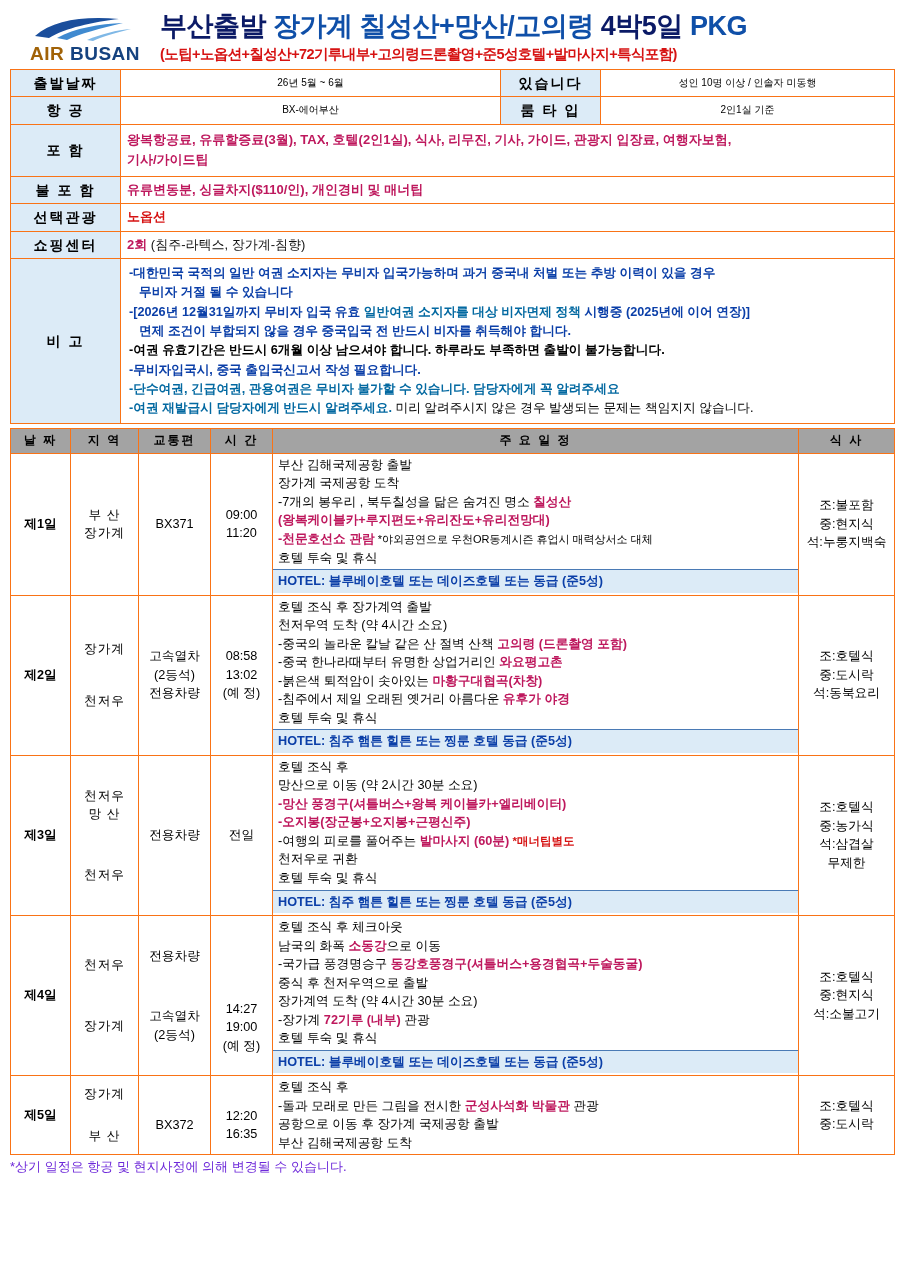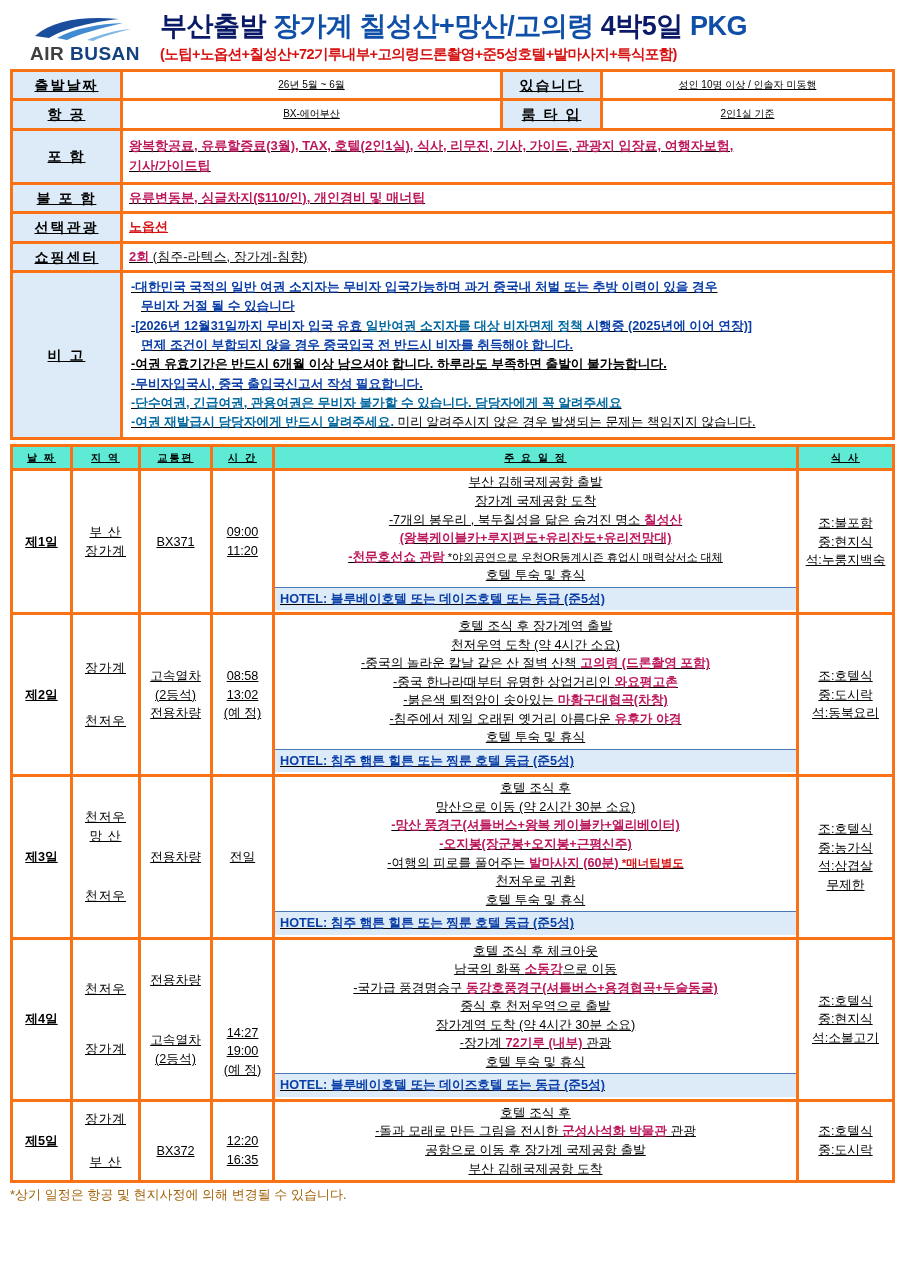--- a/index.html
+++ b/index.html
@@ -33,21 +33,21 @@
     padding-top: 6px;
   }
   .logo svg { display: block; margin: 0 auto; }
   .logo-text {
     font-size: 19px;
     font-weight: bold;
     letter-spacing: 0.5px;
     color: #15427f;
     margin-top: 1px;
   }
-  .logo-text .air { color: #404040; }
+  .logo-text .air { color: #a16207; }
   .logo-text .busan { color: #15427f; }
   .title-wrap {
     flex: 1;
     text-align: left;
   }
   .main-title {
     font-size: 27px;
     font-weight: bold;
     color: #0b1a66;
     letter-spacing: -0.5px;
@@ -63,26 +63,25 @@
     letter-spacing: -0.6px;
   }
 
   
   table {
     border-collapse: collapse;
     width: 100%;
     table-layout: fixed;
   }
   td, th {
-    border: 3px solid #f97316;
+    border: 1px solid #f97316;
     padding: 3px 6px;
     font-size: 13px;
     vertical-align: middle;
     line-height: 1.45;
-    text-decoration: underline;
   }
   .lbl {
     background: #dcebf7;
     text-align: center;
     font-weight: bold;
     font-size: 14px;
     letter-spacing: 2px;
   }
   .ctr { text-align: center; }
   .val { font-size: 10px; }
@@ -101,62 +100,62 @@
   }
   .remark-cell div { white-space: nowrap; }
   .rk-blue { color: #0b3fa8; font-weight: bold; }
   .rk-red { color: #0369a1; font-weight: bold; }
   .rk-black { color: #000; }
   .indent { padding-left: 10px; }
 
   
   .itin { margin-top: 4px; }
   .itin th {
-    background: #5eead4;
-    font-weight: bold;
-    font-size: 10px;
+    background: #a3a3a3;
+    font-weight: bold;
+    font-size: 12px;
     letter-spacing: 2px;
     height: 24px;
   }
   .itin td {
     padding: 2px 5px;
     font-size: 12.7px;
     line-height: 1.46;
   }
   .day-cell {
     text-align: center;
     font-weight: bold;
     font-size: 14px;
   }
   .area-cell, .trans-cell, .time-cell {
     text-align: center;
     font-size: 12.7px;
     line-height: 1.75;
   }
   .area-cell { letter-spacing: 1px; }
   .sched-cell { padding: 3px 6px 0 6px; }
-  .sched-cell .ln { white-space: nowrap; text-align: center; }
+  .sched-cell .ln { white-space: nowrap; }
   .hotel-line {
     background: #dcebf7;
     margin: 2px -6px 0 -6px;
     padding: 2px 6px;
     font-weight: bold;
     color: #0b3fa8;
     font-size: 12.7px;
     border-top: 1px solid #4a7ab5;
   }
   .meal-cell {
     text-align: center;
     font-size: 12.7px;
     line-height: 1.7;
   }
   .footnote {
     margin-top: 3px;
     font-size: 13px;
-    color: #a16207;
+    color: #6d28d9;
   }
 </style>
 </head>
 <body>
 
 <div class="page">
 
   <div class="header">
     <div class="logo">
       <svg width="116" height="26" viewBox="0 0 116 26">

